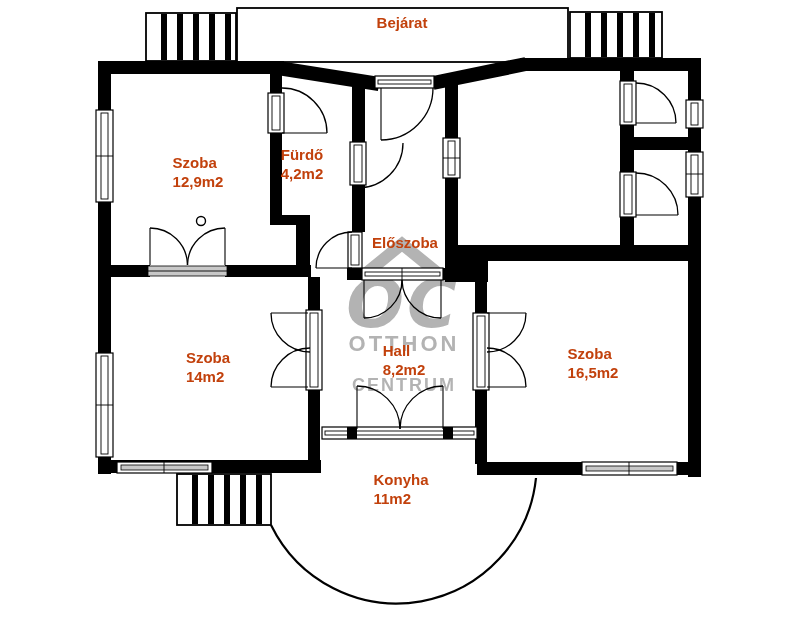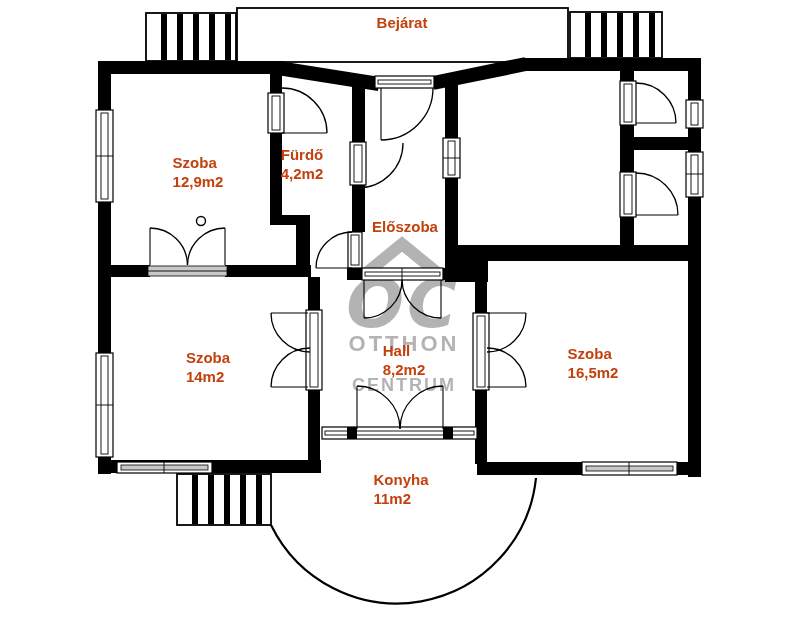--- a/index.html
+++ b/index.html
@@ -243,21 +243,21 @@
     <div>Bejárat</div>
   </div>
   <div class="room-label" style="left:198px;top:172px">
     <div>Szoba</div>
     <div>12,9m2</div>
   </div>
   <div class="room-label" style="left:302px;top:164px">
     <div>Fürdő</div>
     <div>4,2m2</div>
   </div>
-  <div class="room-label" style="left:405px;top:226px">
+  <div class="room-label" style="left:405px;top:242px">
     <div>Előszoba</div>
   </div>
   <div class="room-label" style="left:208px;top:367px">
     <div>Szoba</div>
     <div>14m2</div>
   </div>
   <div class="room-label" style="left:404px;top:360px">
     <div>Hall</div>
     <div>8,2m2</div>
   </div>

